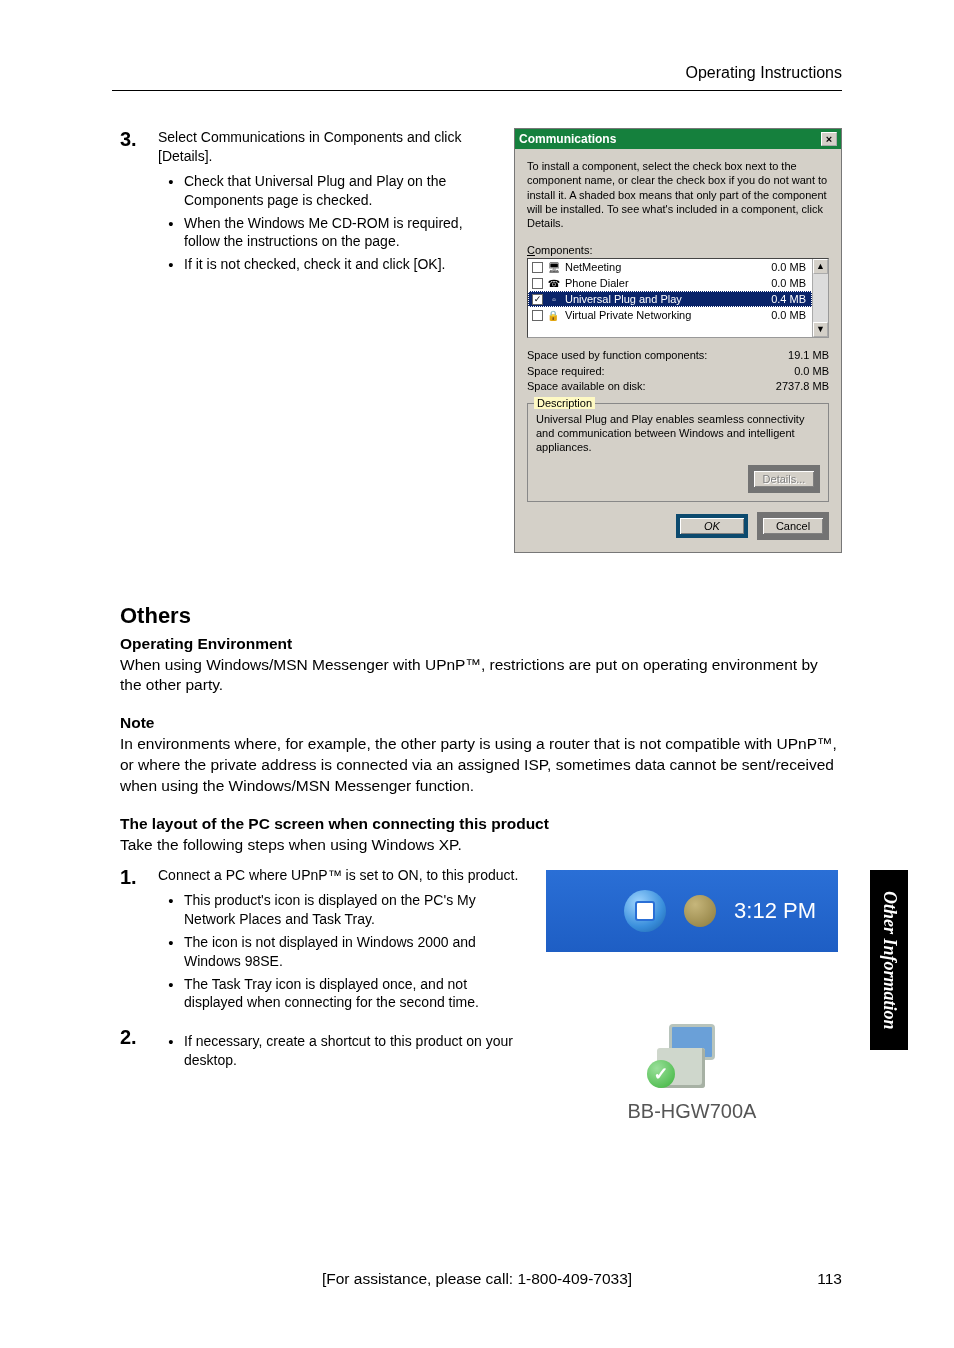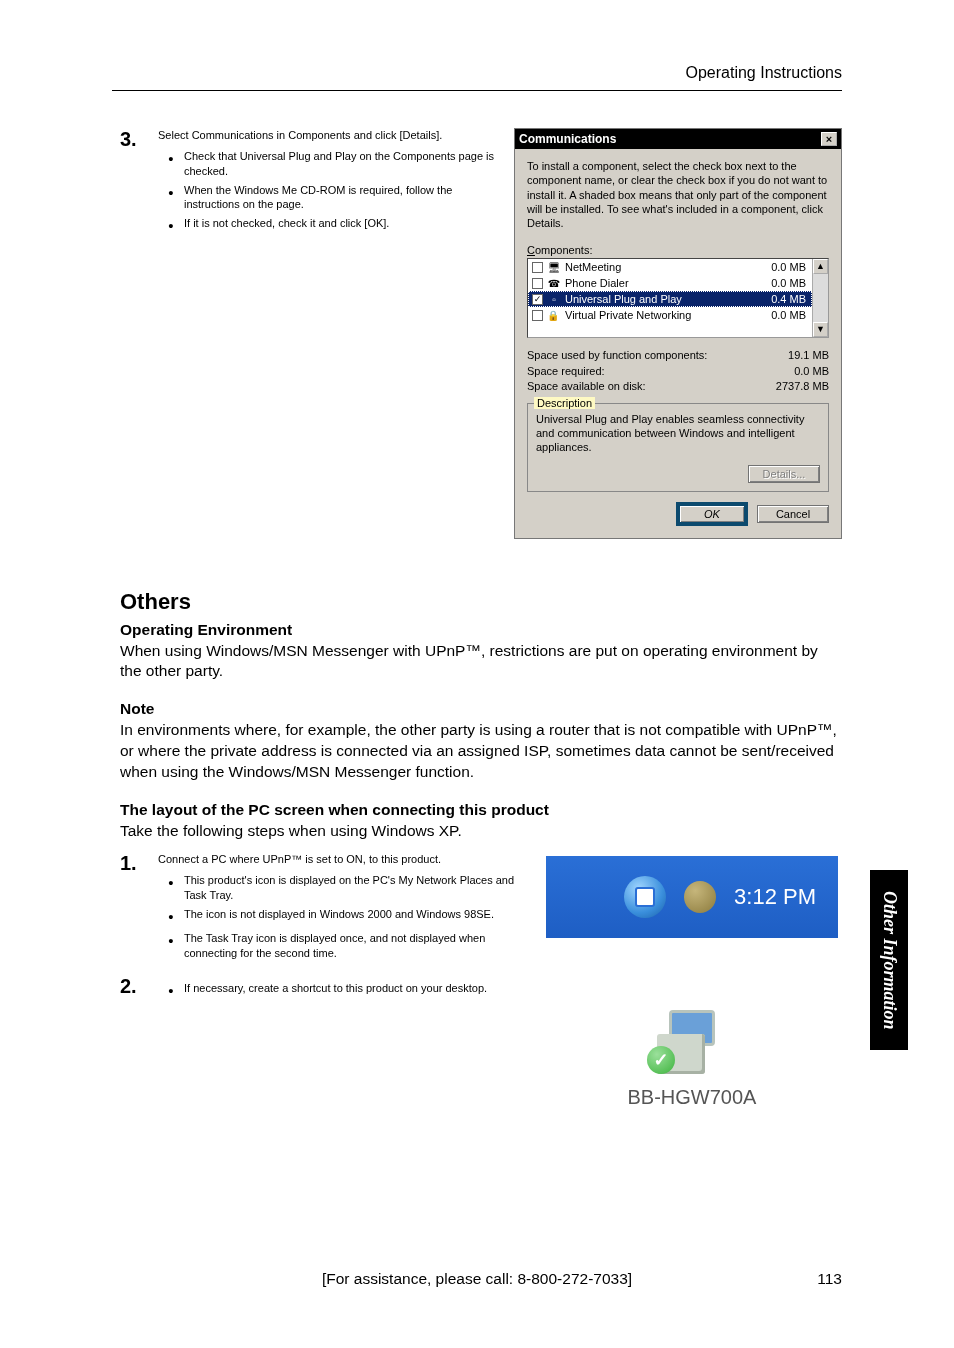--- a/index.html
+++ b/index.html
@@ -39,21 +39,21 @@
   .right-col { flex: 0 0 328px; }
   ol.steps { list-style: none; }
   ol.steps > li { display: flex; margin-bottom: 6px; }
   .step-num {
     font-weight: bold;
     font-size: 20px;
     width: 38px;
     flex-shrink: 0;
     line-height: 1.1;
   }
-  .step-body { flex: 1; font-size: 11px; line-height: 1.35; }
+  .step-body { flex: 1; font-size: 14px; line-height: 1.35; }
   ul.bullets { list-style: none; margin-top: 6px; }
   ul.bullets > li {
     display: flex;
     margin-bottom: 4px;
   }
   ul.bullets > li::before {
     content: "•";
     width: 26px;
     flex-shrink: 0;
     text-align: center;
@@ -63,21 +63,21 @@
 
   
   .win-dialog {
     border: 1px solid #777;
     background: #d4d0c8;
     font-family: Tahoma, Arial, sans-serif;
     font-size: 11px;
     color: #000;
   }
   .win-title {
-    background: #000000;
+    background: #15803d;
     color: #fff;
     font-weight: bold;
     padding: 3px 4px;
     display: flex;
     justify-content: space-between;
     align-items: center;
     font-size: 12px;
   }
   .win-close {
     width: 16px; height: 14px;
@@ -167,21 +167,21 @@
     background: #fef9c3;
     padding: 0 3px;
     font-size: 11px;
   }
   .fieldset .fdesc { font-size: 11px; line-height: 1.3; margin-bottom: 10px; }
   .details-row { text-align: right; }
   .win-btn {
     display: inline-block;
     min-width: 72px;
     padding: 2px 6px;
-    border: 1px solid #737373;
+    border: 6px solid #737373;
     background: #d4d0c8;
     font-size: 11px;
     text-align: center;
     box-shadow: inset 1px 1px 0 #fff, inset -1px -1px 0 #808080;
   }
   .win-btn.disabled { color: #808080; text-shadow: 1px 1px 0 #fff; }
   .bottom-btns { text-align: right; }
   .bottom-btns .win-btn { margin-left: 6px; }
   .bottom-btns .win-btn.default { border: 4px solid #0c4a6e; font-style: italic; }
 
@@ -471,14 +471,14 @@
         </div>
         <div class="device-label">BB-HGW700A</div>
       </div>
     </div>
   </div>
 
 </div>
 
 <div class="side-tab">Other Information</div>
 
-<div class="footer">[For assistance, please call: 8-800-272-7033]</div>
+<div class="footer">[For assistance, please call: 1-800-409-7033]</div>
 <div class="page-num">113</div>
 
 </body></html>

